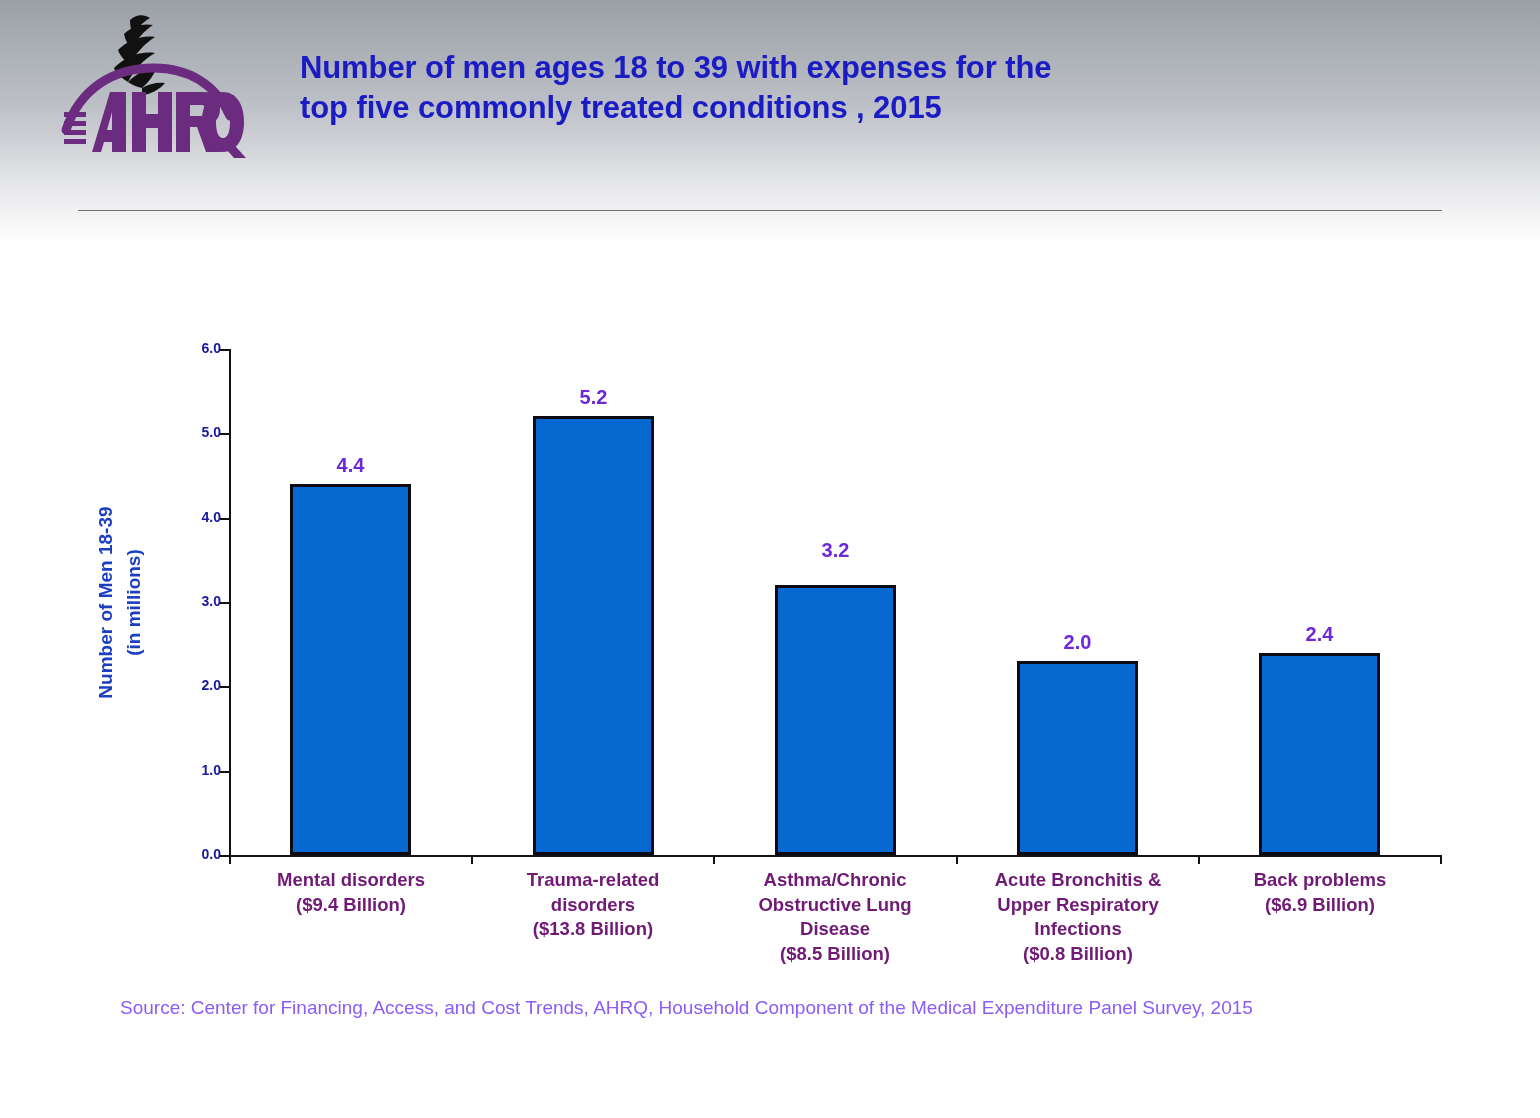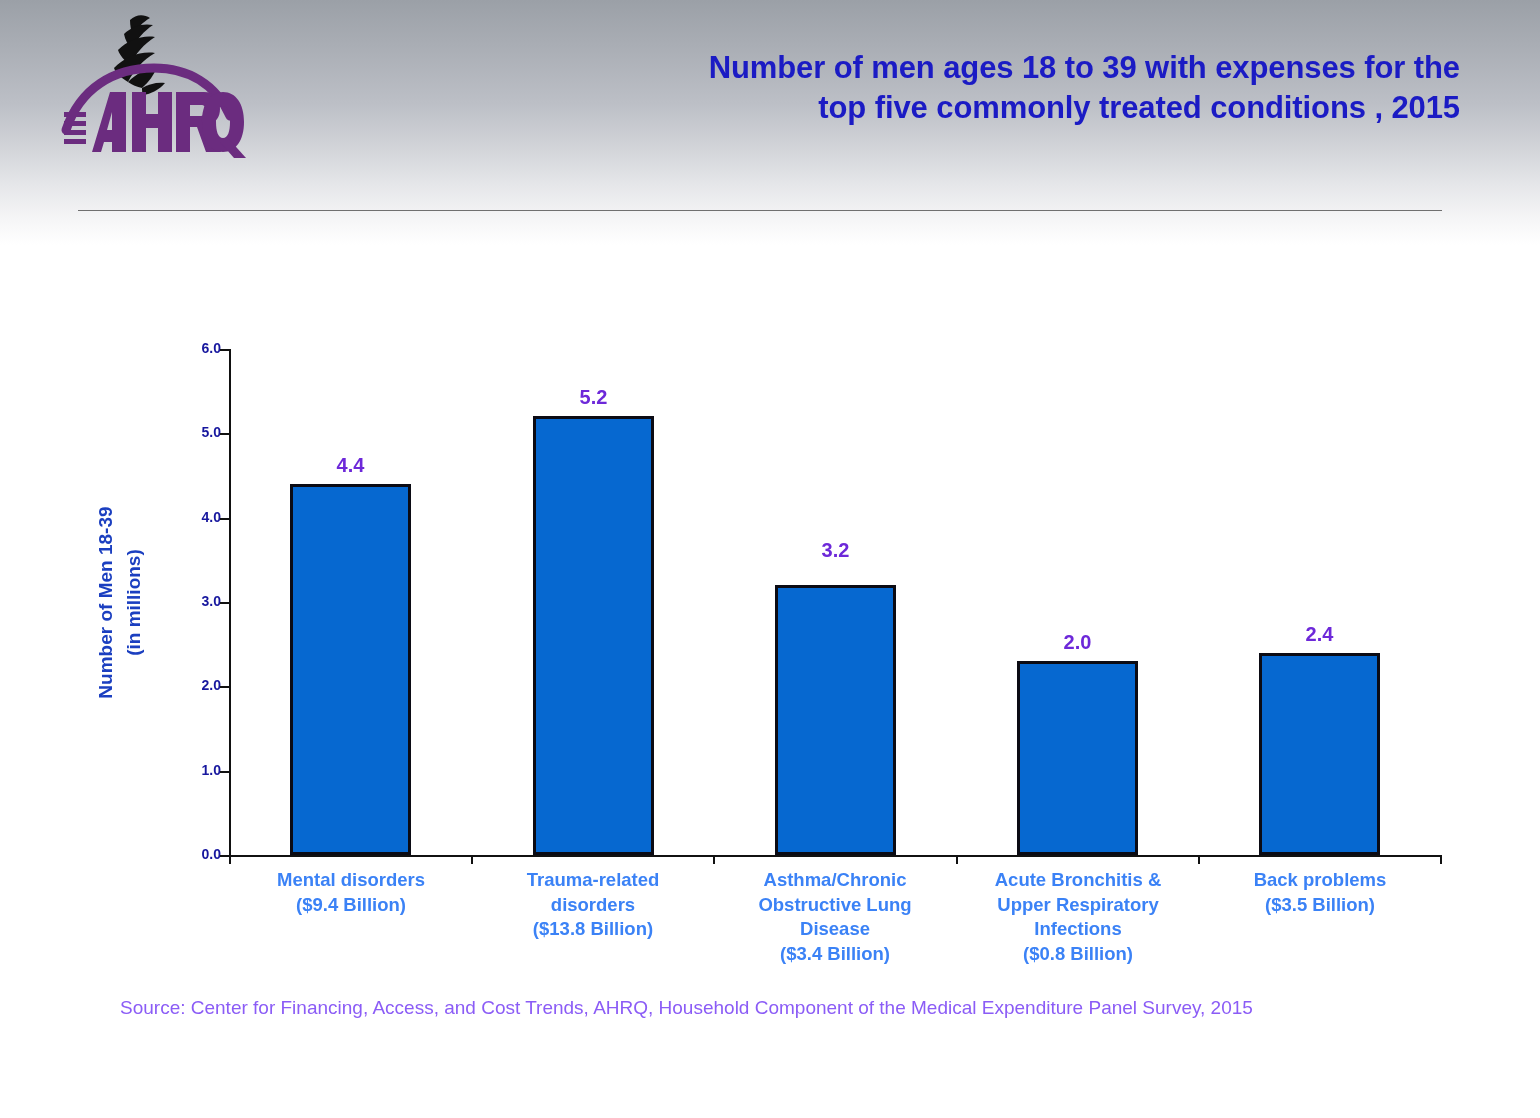--- a/index.html
+++ b/index.html
@@ -40,21 +40,21 @@
     height: 148px;
   }
   #logo svg { display: block; }
 
   
   #chart-title {
     position: absolute;
     left: 300px;
     top: 48px;
     width: 1160px;
-    text-align: right;
+    text-align: left;
     font-size: 31px;
     font-weight: bold;
     color: #1B1BC4;
     line-height: 1.30;
     letter-spacing: -0.1px;
   }
 
   
   #divider {
     position: absolute;
@@ -145,21 +145,21 @@
     text-align: center;
     color: #6d28d9;
     font-size: 20px;
     font-weight: bold;
     line-height: 1;
   }
   .cat-label {
     position: absolute;
     top: 868px;
     text-align: center;
-    color: #3b82f6;
+    color: #701a75;
     font-size: 18.5px;
     font-weight: bold;
     line-height: 1.33;
     white-space: pre-line;
   }
 
   #source-note {
     position: absolute;
     left: 120px;
     top: 997px;
@@ -261,23 +261,23 @@
   <div class="bar-value" style="left:1259px; top:624px; width:121px;">2.4</div>
 
   <div class="cat-label" style="left:230px;  width:242px;">Mental disorders
 ($9.4 Billion)</div>
   <div class="cat-label" style="left:472px;  width:242px;">Trauma-related
 disorders
 ($13.8 Billion)</div>
   <div class="cat-label" style="left:714px;  width:242px;">Asthma/Chronic
 Obstructive Lung
 Disease
-($3.4 Billion)</div>
+($8.5 Billion)</div>
   <div class="cat-label" style="left:957px;  width:242px;">Acute Bronchitis &amp;
 Upper Respiratory
 Infections
 ($0.8 Billion)</div>
   <div class="cat-label" style="left:1199px; width:242px;">Back problems
-($3.5 Billion)</div>
+($6.9 Billion)</div>
 
 </div>
 
 <div id="source-note">Source: Center for Financing, Access, and Cost Trends, AHRQ, Household Component of the Medical Expenditure Panel Survey, 2015</div>
 
 </body></html>

